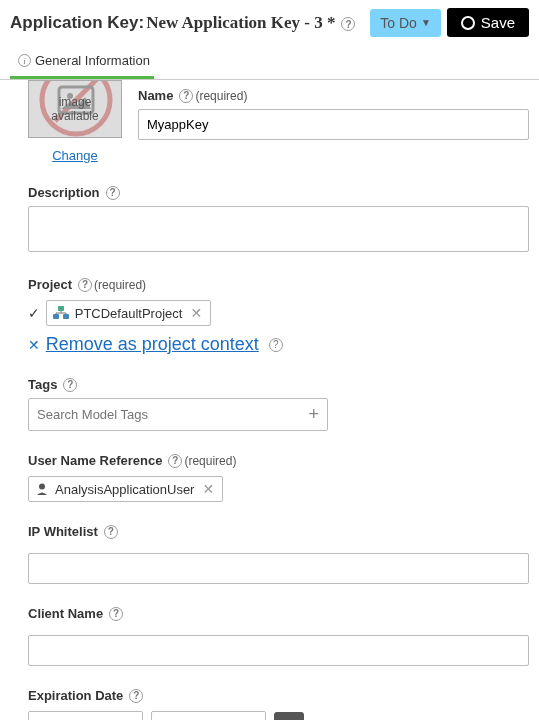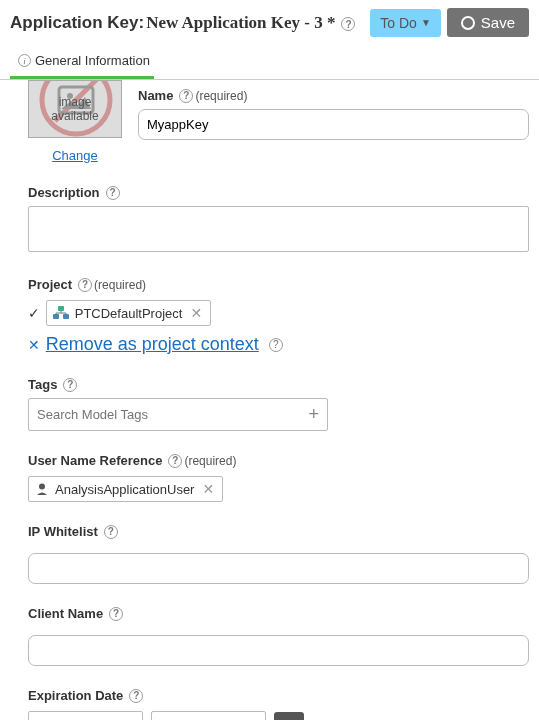--- a/index.html
+++ b/index.html
@@ -54,21 +54,21 @@
     display: inline-flex;
     align-items: center;
     gap: 4px;
     cursor: pointer;
   }
   .btn-todo .caret {
     font-size: 10px;
     color: #555;
   }
   .btn-save {
-    background: #737373;
+    background: #000000;
     color: #fff;
     border: none;
     padding: 6px 14px;
     border-radius: 3px;
     font-size: 15px;
     display: inline-flex;
     align-items: center;
     gap: 6px;
     cursor: pointer;
   }
@@ -158,21 +158,21 @@
   .required {
     font-weight: normal;
     color: #555;
     font-size: 12px;
   }
   input[type=text] {
     width: 100%;
     padding: 7px 8px;
     font-size: 13px;
     border: 1px solid #bbb;
-    border-radius: 7px;
+    border-radius: 2px;
   }
   textarea {
     width: 100%;
     min-height: 38px;
     padding: 7px 8px;
     font-size: 13px;
     border: 1px solid #bbb;
     border-radius: 2px;
     resize: none;
   }

